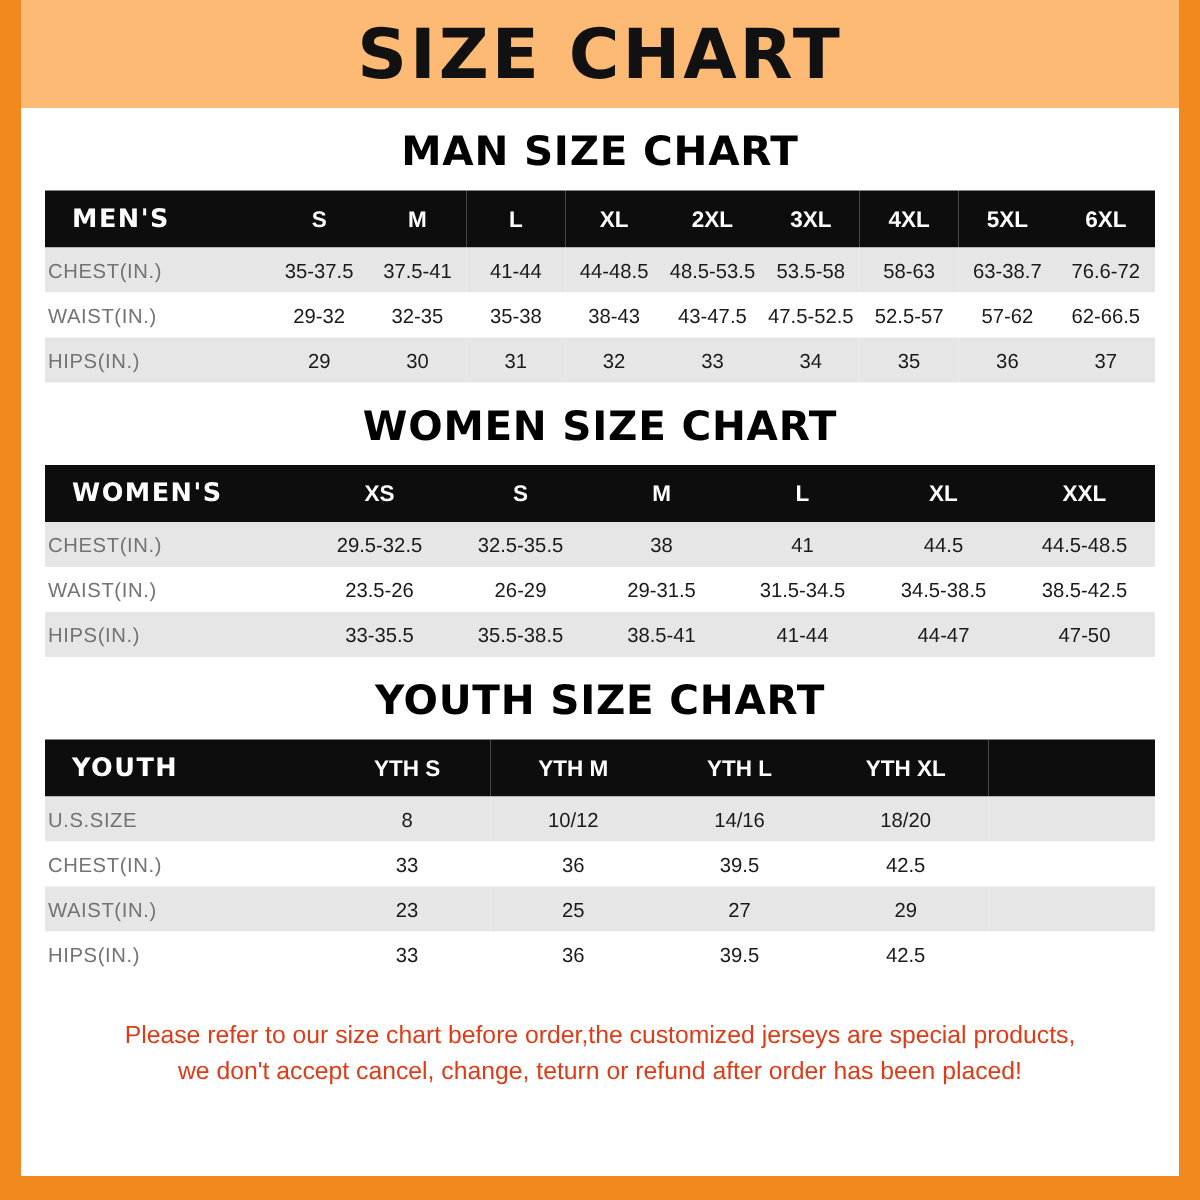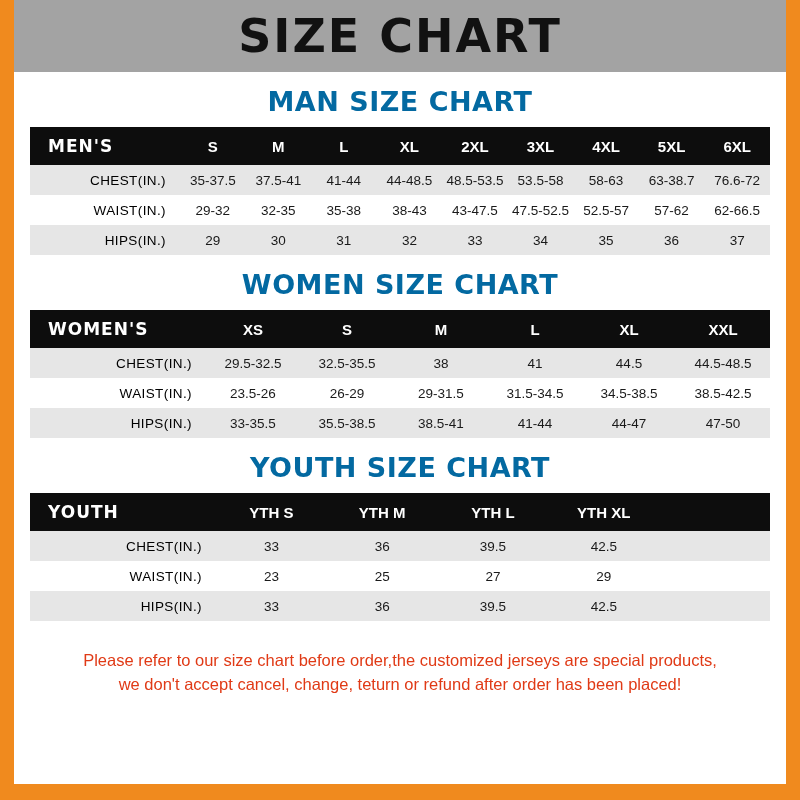--- a/index.html
+++ b/index.html
@@ -11,21 +11,21 @@
   }
   .page {
     width: 800px; height: 800px;
     position: relative;
     background: #ffffff;
     border-left: 14px solid #f08a1e;
     border-right: 14px solid #f08a1e;
     overflow: hidden;
   }
   .banner {
-    background: #a3a3a3;
+    background: #fdba74;
     height: 72px;
     display: flex;
     align-items: center;
     justify-content: center;
     margin: 0 -14px;
   }
   .banner-title {
     font-family: "DejaVu Sans", sans-serif;
     font-weight: bold;
     font-size: 46px;
@@ -35,21 +35,21 @@
     line-height: 1;
   }
   .content {
     padding: 0 6px;
   }
   .section-title {
     text-align: center;
     font-family: "DejaVu Sans", sans-serif;
     font-weight: bold;
     font-size: 27px;
-    color: #0369a1;
+    color: #000000;
     letter-spacing: 0.5px;
     margin: 14px 0 10px 0;
   }
   table.size-table {
     width: 740px;
     margin: 0 auto;
     border-collapse: collapse;
     table-layout: fixed;
   }
   table.size-table th,
@@ -71,25 +71,25 @@
   table.size-table thead th.corner {
     text-align: left;
     padding-left: 18px;
     font-family: "DejaVu Sans", sans-serif;
     font-size: 17px;
     letter-spacing: 1px;
   }
   table.size-table tbody tr:nth-child(odd) { background: #e6e6e6; }
   table.size-table tbody tr:nth-child(even) { background: #ffffff; }
   table.size-table tbody td.rowhead {
-    text-align: right;
+    text-align: left;
     padding-right: 14px;
     font-size: 13.5px;
     letter-spacing: 0.4px;
-    color: #000000;
+    color: #737373;
   }
   .men-col-0 { width: 150px; }
   .women-col-0 { width: 176px; }
   .youth-col-0 { width: 186px; }
 
   .footer-note {
     margin: 28px auto 0 auto;
     width: 752px;
     text-align: center;
     color: #e03a16;
@@ -222,20 +222,28 @@
           <th class="corner youth-col-0">YOUTH</th>
           <th>YTH S</th>
           <th>YTH M</th>
           <th>YTH L</th>
           <th>YTH XL</th>
           <th></th>
         </tr>
       </thead>
       <tbody>
         <tr>
+          <td class="rowhead youth-col-0">U.S.SIZE</td>
+          <td>8</td>
+          <td>10/12</td>
+          <td>14/16</td>
+          <td>18/20</td>
+          <td></td>
+        </tr>
+        <tr>
           <td class="rowhead youth-col-0">CHEST(IN.)</td>
           <td>33</td>
           <td>36</td>
           <td>39.5</td>
           <td>42.5</td>
           <td></td>
         </tr>
         <tr>
           <td class="rowhead youth-col-0">WAIST(IN.)</td>
           <td>23</td>

